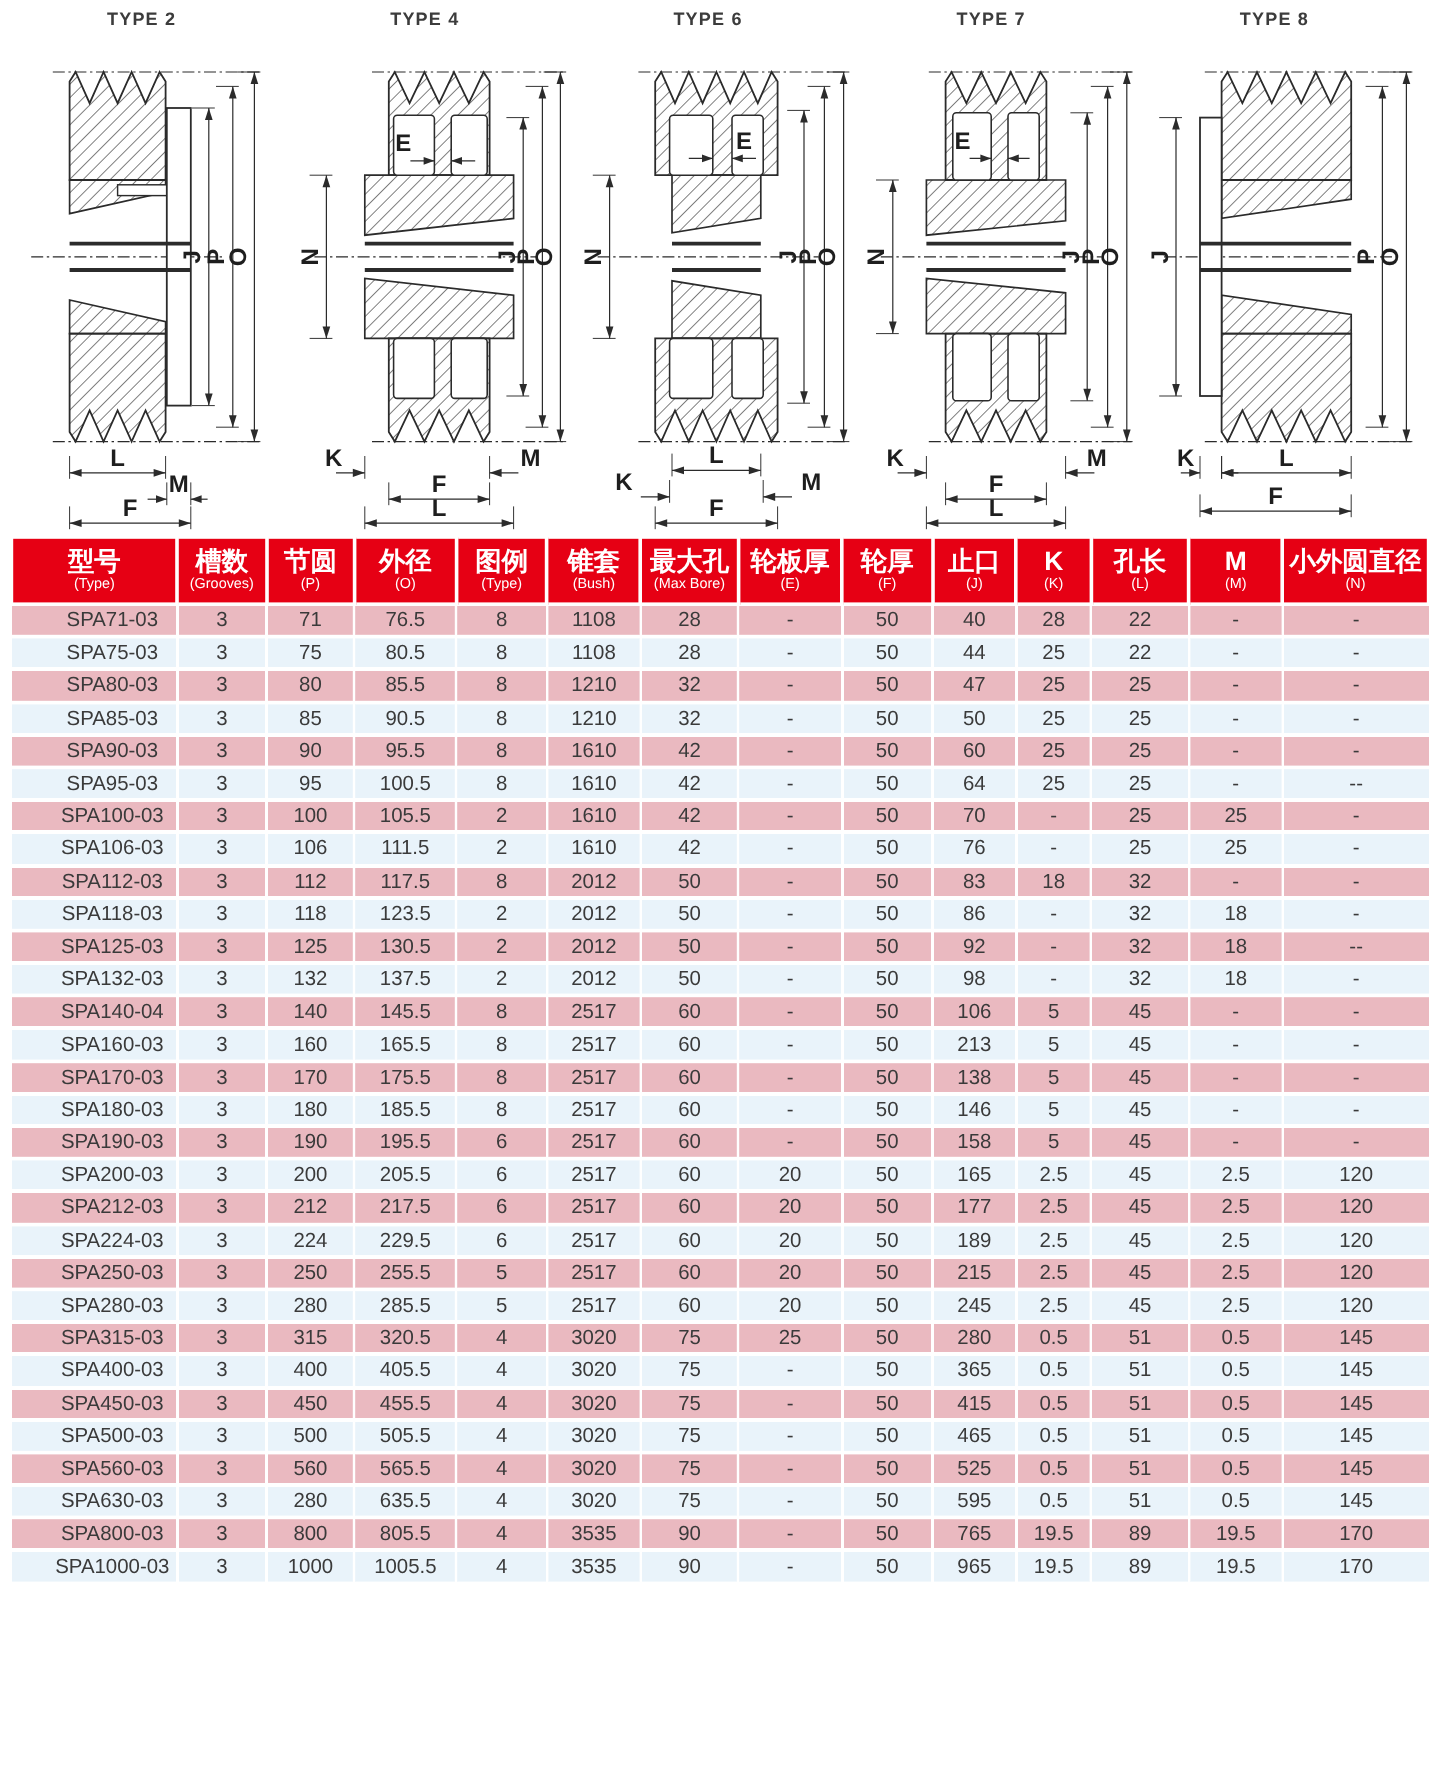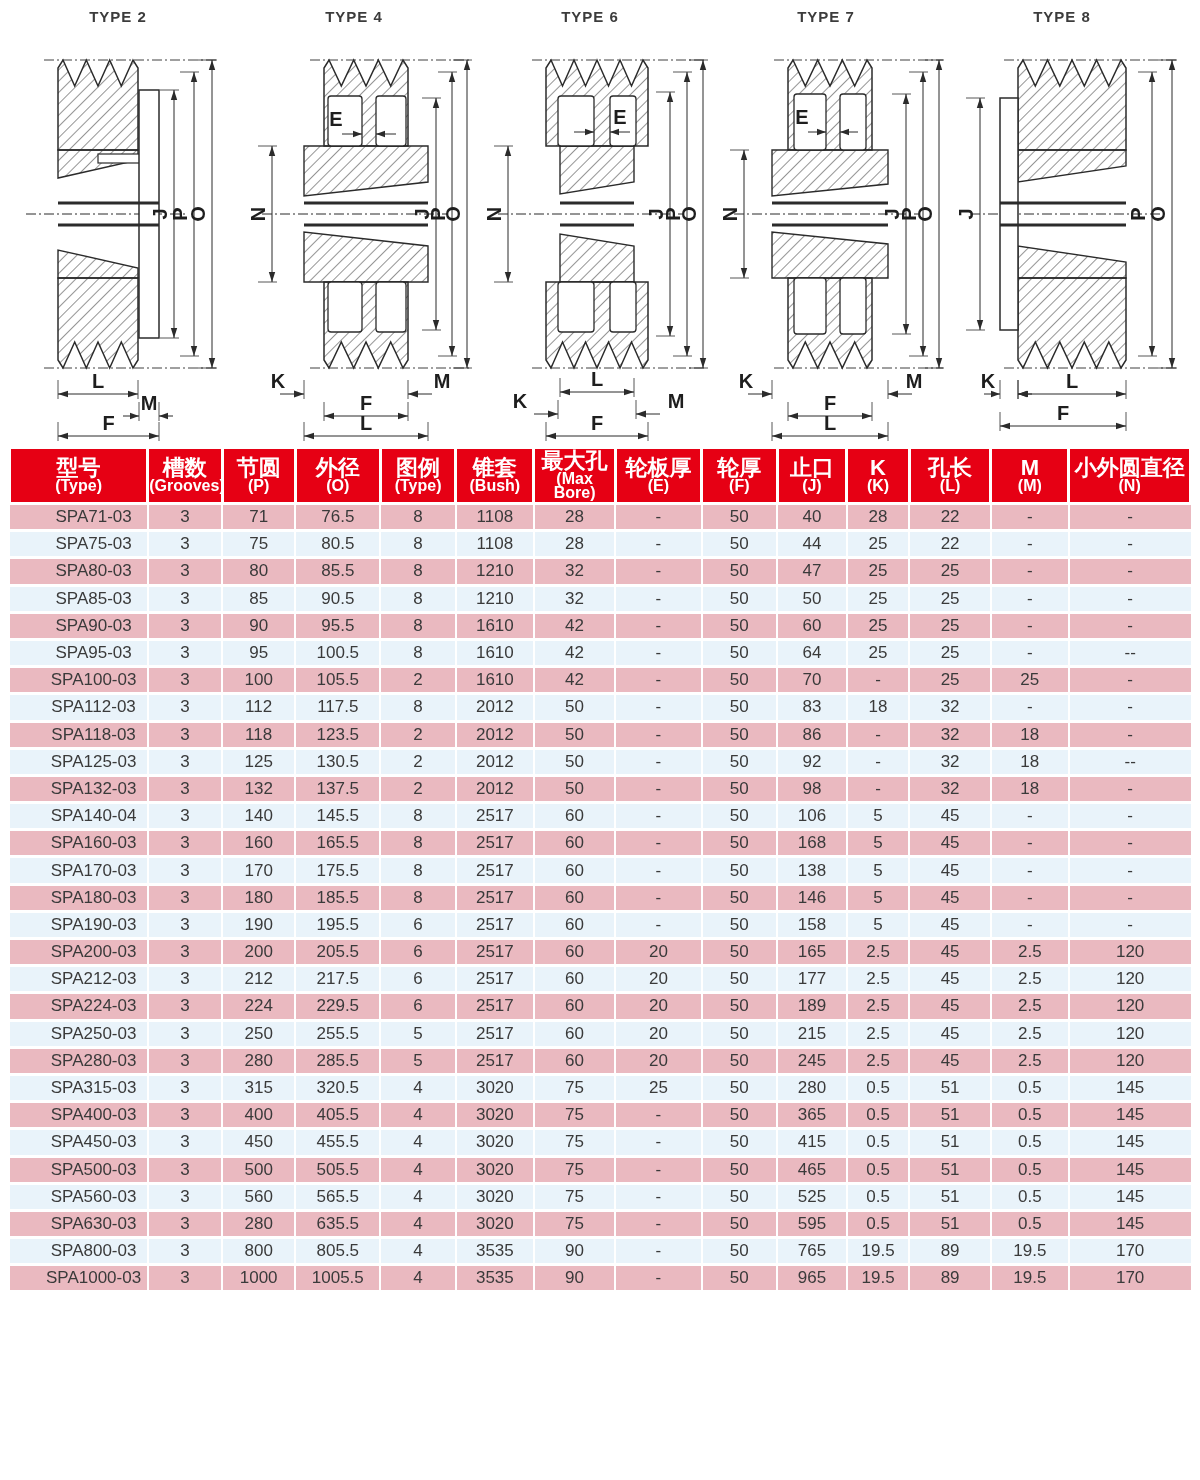--- a/index.html
+++ b/index.html
@@ -19,21 +19,21 @@
     letter-spacing:1px;padding-top:8px;height:26px;
   }
   .diagram svg{display:block;margin:0 auto;}
   .table-wrap{margin:0 8px;}
   table{width:100%;border-collapse:collapse;table-layout:fixed;}
   th{
     background:var(--red);color:#ffffff;border:3px solid #ffffff;
     height:56px;padding:0;vertical-align:middle;text-align:center;
   }
   th .cn{font-size:22px;font-weight:bold;line-height:20px;}
-  th .en{font-size:16px;font-weight:bold;line-height:14px;margin-top:1px;}
+  th .en{font-size:12px;font-weight:normal;line-height:14px;margin-top:1px;}
   td{
     text-align:center;height:27.2px;padding:0;font-size:17px;color:var(--celltxt);
     border-left:2px solid #ffffff;border-right:2px solid #ffffff;border-bottom:3px solid #ffffff;
     white-space:nowrap;overflow:hidden;
   }
   td:first-child{border-left:none;padding-left:31px;}
   td:last-child{border-right:none;}
   tbody tr:nth-child(odd) td{background:var(--pink);}
   tbody tr:nth-child(even) td{background:var(--blue);}
 </style>
@@ -560,20 +560,36 @@
             <td>42</td>
             <td>-</td>
             <td>50</td>
             <td>70</td>
             <td>-</td>
             <td>25</td>
             <td>25</td>
             <td>-</td>
           </tr>
           <tr>
+            <td>SPA106-03</td>
+            <td>3</td>
+            <td>106</td>
+            <td>111.5</td>
+            <td>2</td>
+            <td>1610</td>
+            <td>42</td>
+            <td>-</td>
+            <td>50</td>
+            <td>76</td>
+            <td>-</td>
+            <td>25</td>
+            <td>25</td>
+            <td>-</td>
+          </tr>
+          <tr>
             <td>SPA112-03</td>
             <td>3</td>
             <td>112</td>
             <td>117.5</td>
             <td>8</td>
             <td>2012</td>
             <td>50</td>
             <td>-</td>
             <td>50</td>
             <td>83</td>
@@ -649,21 +665,21 @@
           <tr>
             <td>SPA160-03</td>
             <td>3</td>
             <td>160</td>
             <td>165.5</td>
             <td>8</td>
             <td>2517</td>
             <td>60</td>
             <td>-</td>
             <td>50</td>
-            <td>168</td>
+            <td>213</td>
             <td>5</td>
             <td>45</td>
             <td>-</td>
             <td>-</td>
           </tr>
           <tr>
             <td>SPA170-03</td>
             <td>3</td>
             <td>170</td>
             <td>175.5</td>

